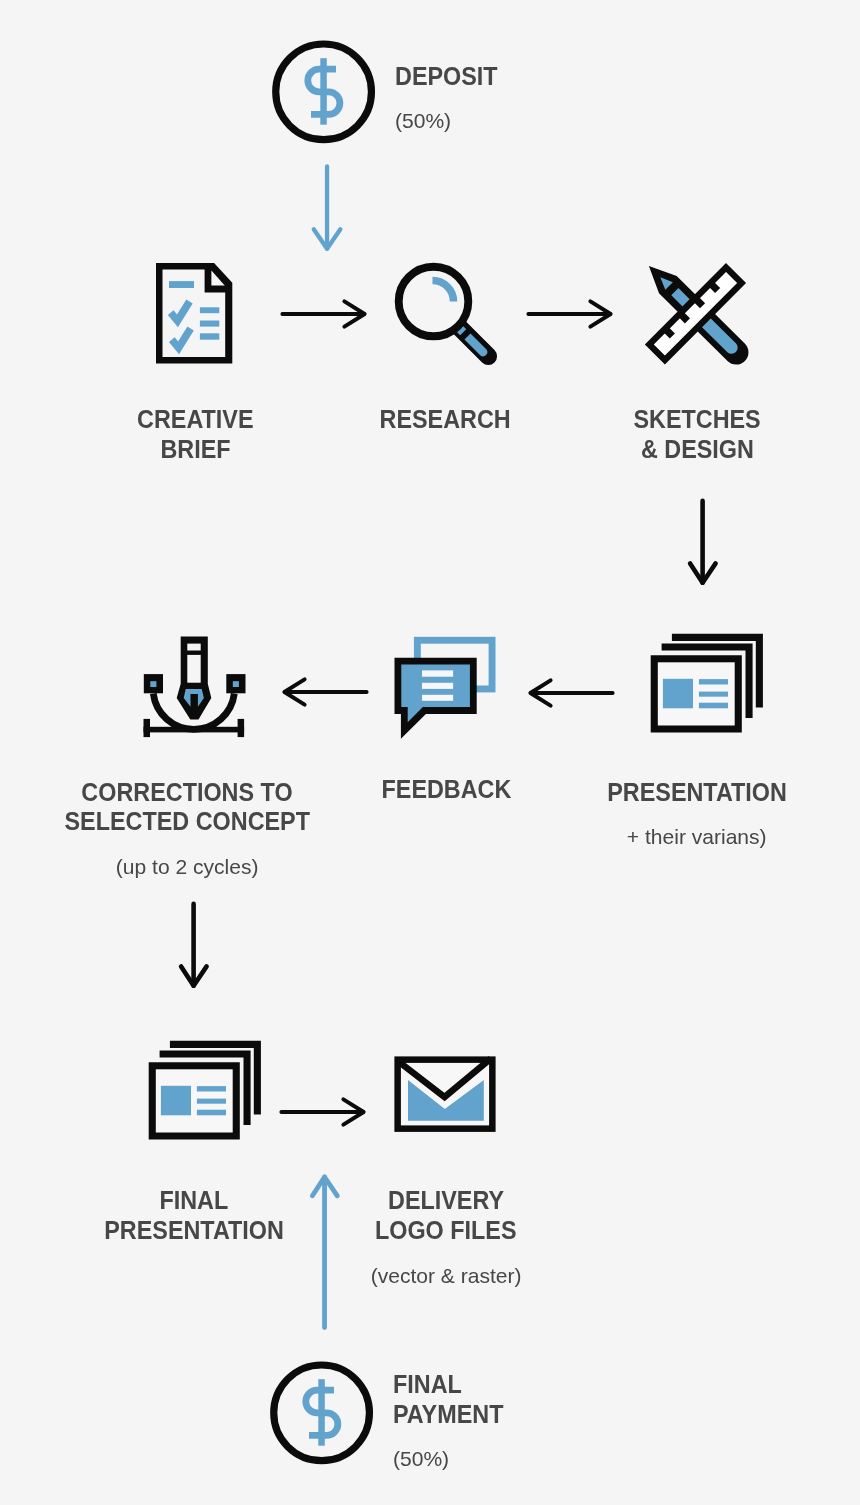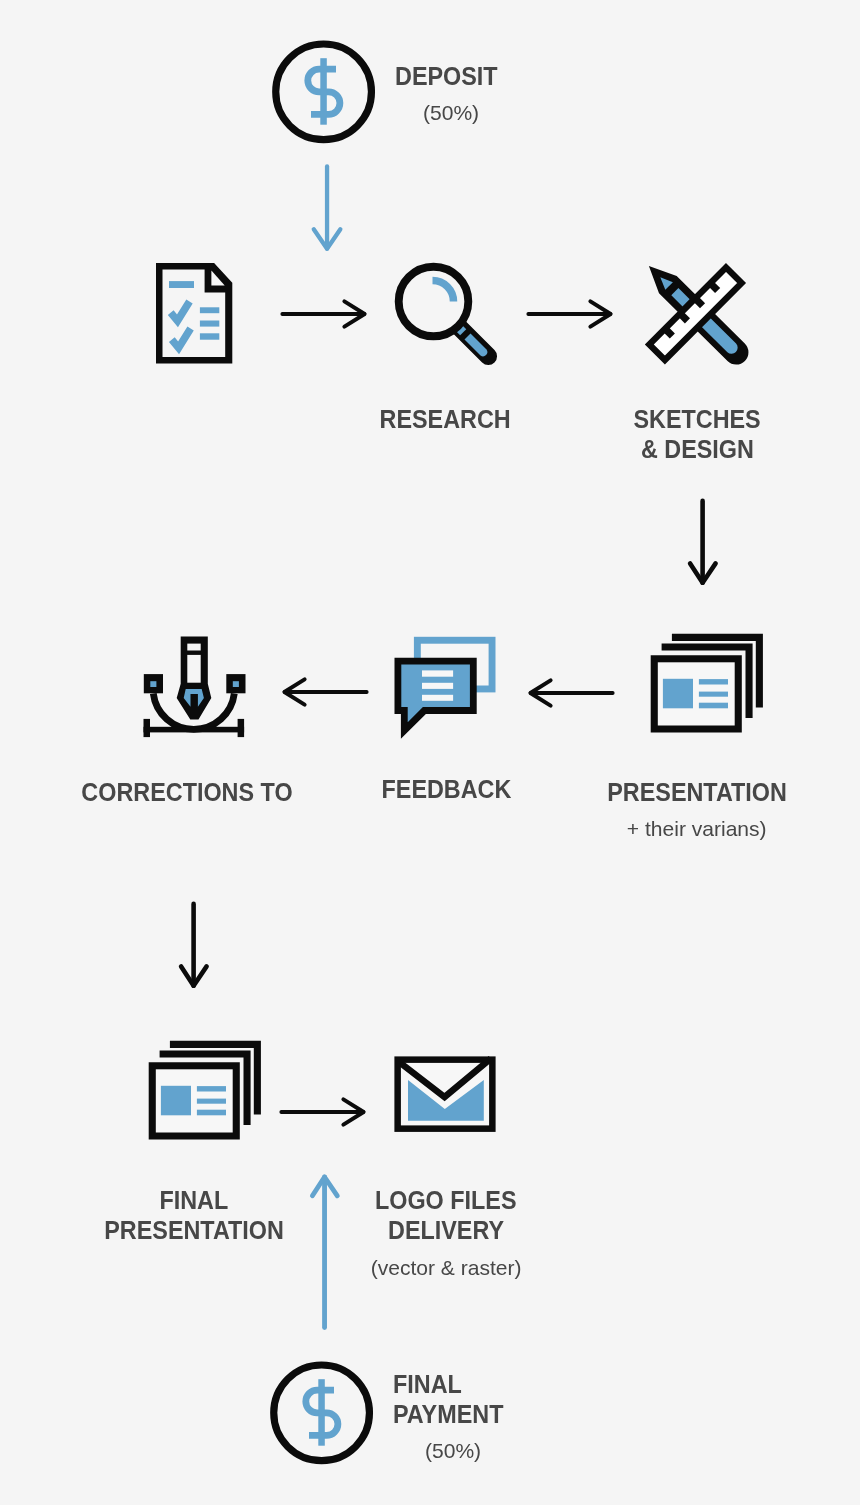--- a/index.html
+++ b/index.html
@@ -3,21 +3,21 @@
 <meta charset="utf-8">
 <style>
   html,body{margin:0;padding:0;}
   body{width:860px;height:1505px;background:#f5f5f5;font-family:"Liberation Sans",sans-serif;overflow:hidden;}
   #stage{position:relative;width:860px;height:1505px;}
   .node{position:absolute;}
   .lbl{position:absolute;text-align:center;color:#474747;}
   .lbl .t{font-weight:bold;font-size:25px;line-height:29.6px;white-space:nowrap;}
   .lbl .t > i{font-style:normal;display:inline-block;transform:scaleX(0.935);transform-origin:center;}
   .lbl .s{font-weight:normal;font-size:20.4px;line-height:25.1px;white-space:nowrap;}
-  .lbl .t + .s{margin-top:10px;text-align:center;}
+  .lbl .t + .s{margin-top:18px;}
   .lbl .s > i{font-style:normal;display:inline-block;transform:scaleX(1.032);transform-origin:center;}
   .lbl.left{text-align:left;}
   .lbl.left .t > i,.lbl.left .s > i{transform-origin:left;}
   svg{display:block;overflow:visible;}
 </style>
 </head>
 <body>
 
 <div id="stage">
 
@@ -98,20 +98,24 @@
         <g fill="#0b0b0b">
           <path d="M22.4 76.2 L27.5 71.1 L34.9 78.5 L29.8 83.6 Z"></path>
           <path d="M37.6 61.1 L42.6 56.0 L50.0 63.3 L44.9 68.4 Z"></path>
           <path d="M52.7 45.9 L57.7 40.8 L65.1 48.2 L60.0 53.3 Z"></path>
           <path d="M67.8 30.8 L72.8 25.7 L80.2 33.0 L75.1 38.1 Z"></path>
         </g>
       </g>
     </svg>
   </div>
 
+  <div class="lbl" style="left:95.2px;top:405.05px;width:200px;">
+    <div class="t"><i>CREATIVE</i></div>
+    <div class="t"><i>BRIEF</i></div>
+  </div>
   <div class="lbl" style="left:345.5px;top:405.05px;width:200px;">
     <div class="t"><i>RESEARCH</i></div>
   </div>
   <div class="lbl" style="left:597px;top:405.05px;width:200px;">
     <div class="t"><i>SKETCHES</i></div>
     <div class="t"><i>&amp; DESIGN</i></div>
   </div>
 
   <div class="node" style="left:687px;top:496px;">
     <svg width="33" height="94" viewBox="0 0 33 94">
@@ -180,20 +184,22 @@
       <rect x="9.8" y="34.3" width="76.9" height="63.2" fill="#f7f7f7"></rect>
       <rect x="14.9" y="50.8" width="30.1" height="29.5" fill="#62a3ce"></rect>
       <rect x="50.9" y="51.1" width="29.1" height="5.4" fill="#62a3ce"></rect>
       <rect x="50.9" y="63.6" width="29.1" height="5.1" fill="#62a3ce"></rect>
       <rect x="50.9" y="74.7" width="29.1" height="5.6" fill="#62a3ce"></rect>
     </svg>
   </div>
 
   <div class="lbl" style="left:37px;top:777.85px;width:300px;">
     <div class="t"><i>CORRECTIONS TO</i></div>
+    <div class="t"><i>SELECTED CONCEPT</i></div>
+    <div class="s"><i>(up to 2 cycles)</i></div>
   </div>
   <div class="lbl" style="left:346.5px;top:775px;width:200px;">
     <div class="t"><i>FEEDBACK</i></div>
   </div>
   <div class="lbl" style="left:571.8px;top:777.85px;width:250px;">
     <div class="t"><i>PRESENTATION</i></div>
     <div class="s"><i>+ their varians)</i></div>
   </div>
 
   <div class="node" style="left:178.2px;top:899.4px;">
@@ -234,22 +240,22 @@
       <path d="M2.87 4.26 L50.55 41.1 L96.85 2.58" fill="none" stroke="#0b0b0b" stroke-width="6.6" stroke-linejoin="miter" stroke-linecap="butt"></path>
       <rect x="3.65" y="3.65" width="94.7" height="69" fill="none" stroke="#0b0b0b" stroke-width="6.5"></rect>
     </svg>
   </div>
 
   <div class="lbl" style="left:94.2px;top:1186.45px;width:200px;">
     <div class="t"><i>FINAL</i></div>
     <div class="t"><i>PRESENTATION</i></div>
   </div>
   <div class="lbl" style="left:345.7px;top:1186.45px;width:200px;">
+    <div class="t"><i>DELIVERY</i></div>
     <div class="t"><i>LOGO FILES</i></div>
-    <div class="t"><i>DELIVERY</i></div>
     <div class="s"><i>(vector &amp; raster)</i></div>
   </div>
 
   <div class="node" style="left:309px;top:1172px;">
     <svg width="34" height="162" viewBox="0 0 34 162">
       <g fill="none" stroke="#62a3ce" stroke-width="4.85" stroke-linecap="round" stroke-linejoin="round">
         <path d="M15.55 155.5 V5.0"></path>
         <path d="M3.4 23.8 L15.55 5.0 L28.3 23.8"></path>
       </g>
     </svg>

